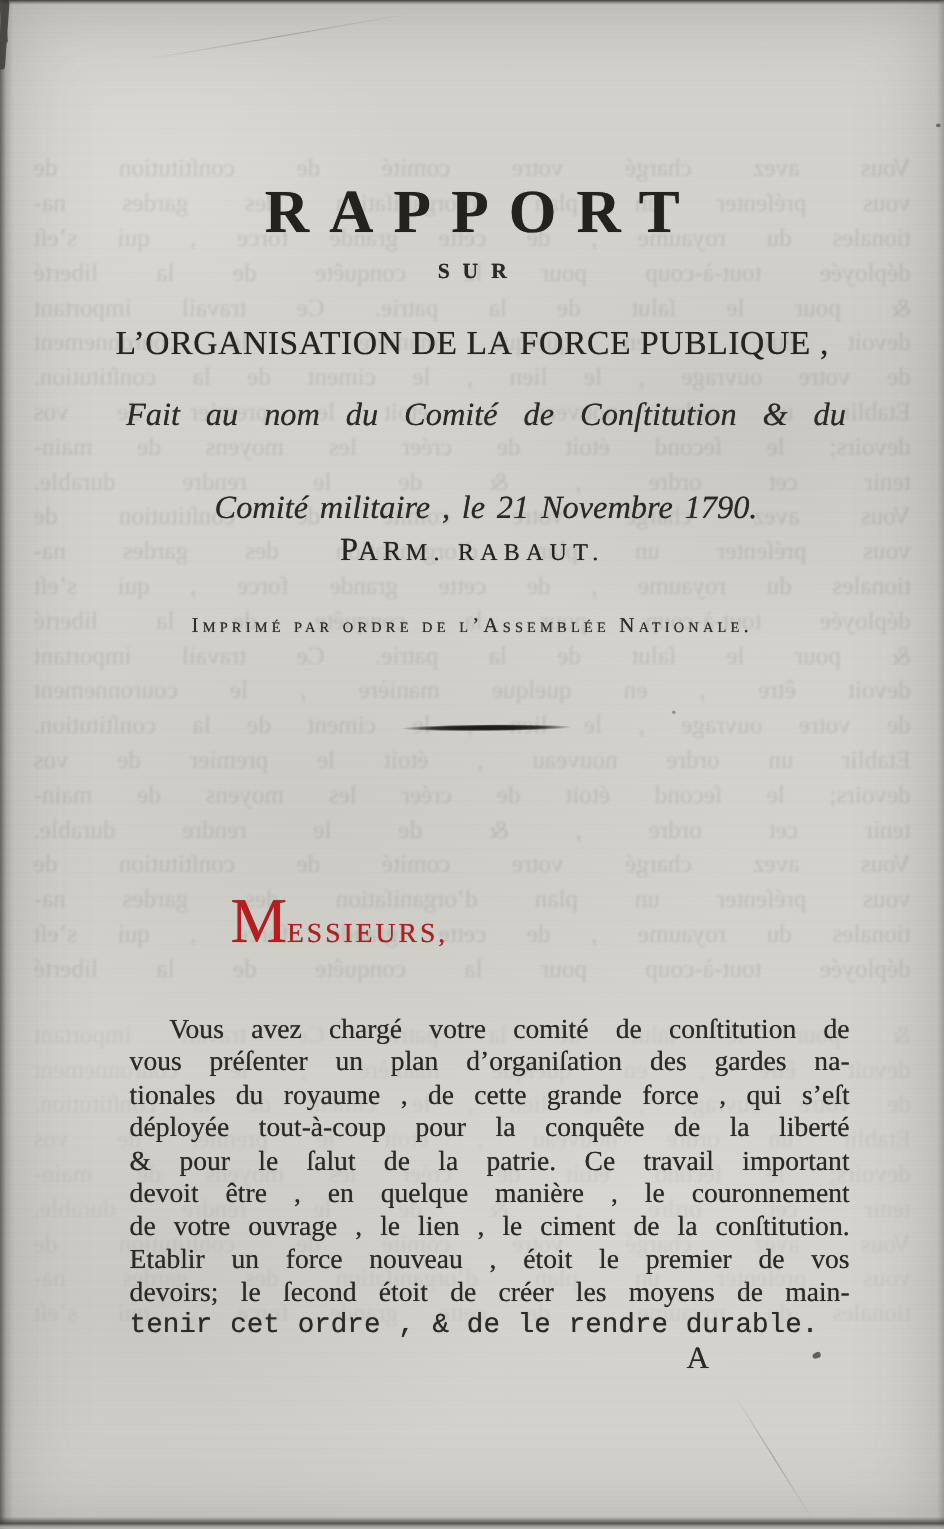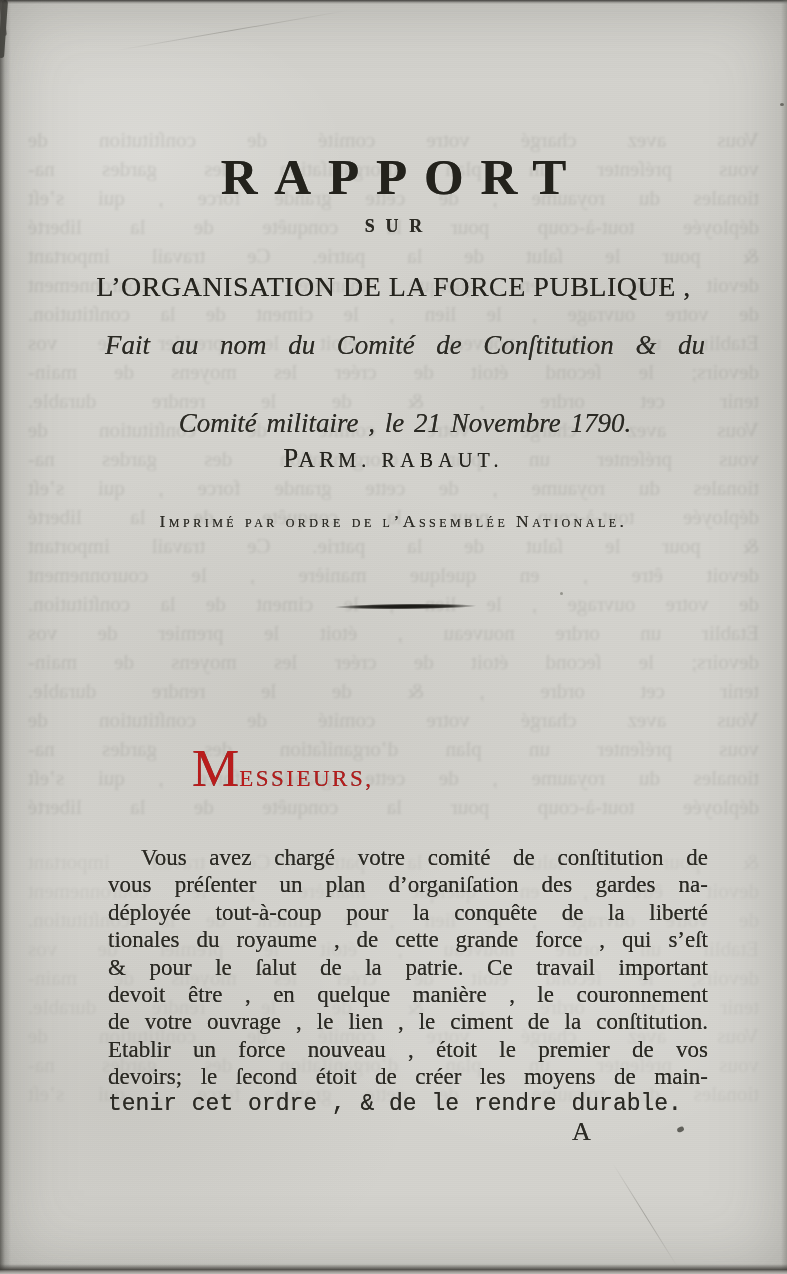--- a/index.html
+++ b/index.html
@@ -149,22 +149,22 @@
 
     <div class="rule"></div>
 
     <div class="salutation">
       <span class="big">M</span><span class="rest">ESSIEURS,</span>
     </div>
 
     <div class="body-block">
       <div class="body-line first">Vous avez chargé votre comité de conſtitution de</div>
       <div class="body-line">vous préſenter un plan d’organiſation des gardes na-</div>
+      <div class="body-line">tionales du royaume , de cette grande force , qui s’eſt</div>
       <div class="body-line">déployée tout-à-coup pour la conquête de la liberté</div>
-      <div class="body-line">tionales du royaume , de cette grande force , qui s’eſt</div>
       <div class="body-line">&amp; pour le ſalut de la patrie. Ce travail important</div>
       <div class="body-line">devoit être , en quelque manière , le couronnement</div>
       <div class="body-line">de votre ouvrage , le lien , le ciment de la conſtitution.</div>
       <div class="body-line">Etablir un force nouveau , étoit le premier de vos</div>
       <div class="body-line">devoirs; le ſecond étoit de créer les moyens de main-</div>
       <div class="body-line last">tenir cet ordre , &amp; de le rendre durable.</div>
     </div>
 
     <div class="catchword">A</div>
   </div>

